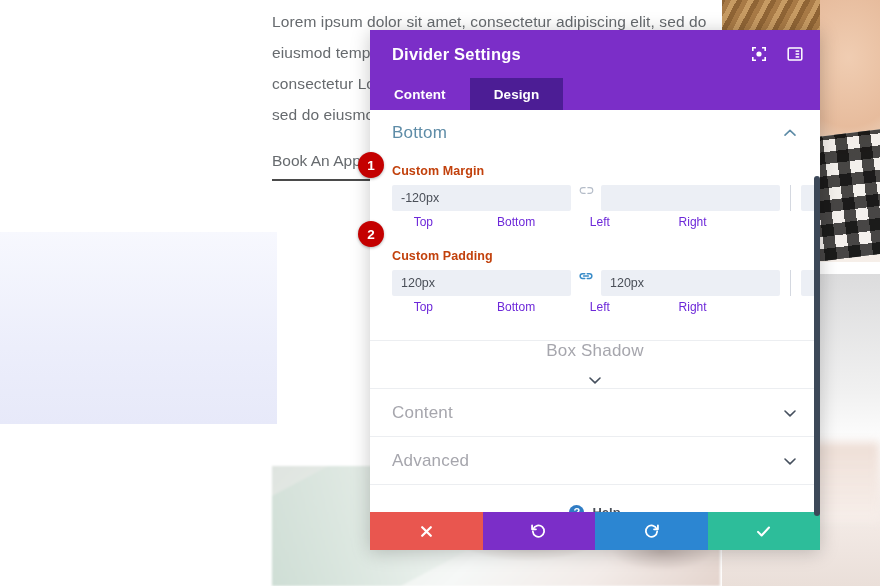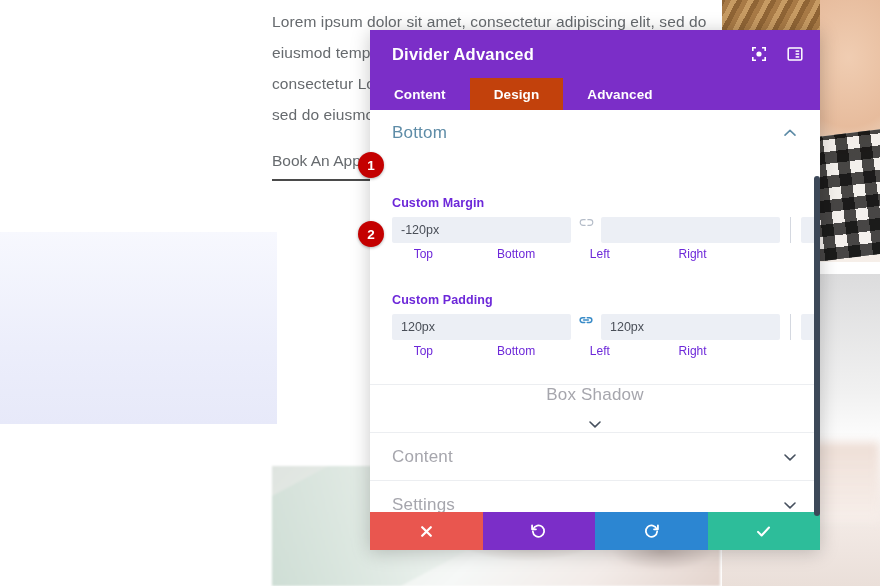--- a/index.html
+++ b/index.html
@@ -208,21 +208,21 @@
   }
   .tab {
     display: flex; align-items: center; justify-content: center;
     padding: 0 24px;
     color: #ffffff;
     font-size: 13.5px;
     font-weight: bold;
     cursor: pointer;
     letter-spacing: .1px;
   }
-  .tab.active { background: #c2410c; text-align: center; }
+  .tab.active { background: #4c1d95; text-align: center; }
 
   .modal-body {
     flex: 1 1 auto;
     background: #ffffff;
     position: relative;
     overflow: hidden;
   }
 
   .section-head {
     display: flex;
@@ -244,24 +244,23 @@
     font-weight: normal;
     letter-spacing: .2px;
   }
   .chev { width: 16px; height: 16px; display: block; }
 
   .spacing-open { padding-top: 8px; }
   .field-group { padding: 0 22px; margin-bottom: 4px; }
   .field-label {
     font-size: 12.5px;
     font-weight: bold;
-    color: #6d28d9;
+    color: #c2410c;
     margin-bottom: 7px;
     letter-spacing: .1px;
-    margin-top: 32px;
   }
   .quad-row {
     display: flex;
     align-items: center;
   }
   .quad-pair {
     display: flex;
     align-items: flex-start;
     flex: 1 1 0;
   }
@@ -408,21 +407,21 @@
     <div class="photo-bottom">
       <div class="greenwash"></div>
       <div class="lash"></div>
       <div class="lash2"></div>
     </div>
   </div>
 
   <div class="modal">
 
     <div class="modal-header">
-      <div class="modal-title">Divider Advanced</div>
+      <div class="modal-title">Divider Settings</div>
       <div class="header-icons">
         <div class="hdr-btn">
           <svg width="16" height="16" viewBox="0 0 16 16" aria-hidden="true">
             <path d="M1 1h4v1.6H2.6V5H1V1zm10 0h4v4h-1.6V2.6H11V1zM1 11h1.6v2.4H5V15H1v-4zm12.4 0H15v4h-4v-1.6h2.4V11z" fill="#ffffff"></path>
             <circle cx="8" cy="8" r="2.6" fill="#ffffff"></circle>
           </svg>
         </div>
         <div class="hdr-btn">
           <svg width="16" height="16" viewBox="0 0 16 16" aria-hidden="true">
             <rect x="1.2" y="2" width="13.6" height="12" rx="1.2" fill="none" stroke="#ffffff" stroke-width="1.5"></rect>
@@ -430,21 +429,20 @@
             <rect x="8.6" y="7.3" width="3.6" height="1.5" fill="#ffffff"></rect>
             <rect x="8.6" y="10.2" width="3.6" height="1.5" fill="#ffffff"></rect>
           </svg>
         </div>
       </div>
     </div>
 
     <div class="tabs">
       <div class="tab">Content</div>
       <div class="tab active">Design</div>
-      <div class="tab">Advanced</div>
     </div>
 
     <div class="modal-body">
 
       <div class="section-head">
         <span class="section-title-open">Bottom</span>
         <span>
           <svg class="chev" viewBox="0 0 16 16" aria-hidden="true">
             <path d="M3 10.2L8 5.4l5 4.8" fill="none" stroke="#5e8ca7" stroke-width="1.6" stroke-linecap="round" stroke-linejoin="round"></path>
           </svg>
@@ -543,21 +541,21 @@
         <span class="section-title-closed">Content</span>
         <span>
           <svg class="chev" viewBox="0 0 16 16" aria-hidden="true">
             <path d="M3 6l5 4.8L13 6" fill="none" stroke="#46505e" stroke-width="1.6" stroke-linecap="round" stroke-linejoin="round"></path>
           </svg>
         </span>
       </div>
       <div class="divider-line"></div>
 
       <div class="section-head" style="height:47px;">
-        <span class="section-title-closed">Settings</span>
+        <span class="section-title-closed">Advanced</span>
         <span>
           <svg class="chev" viewBox="0 0 16 16" aria-hidden="true">
             <path d="M3 6l5 4.8L13 6" fill="none" stroke="#46505e" stroke-width="1.6" stroke-linecap="round" stroke-linejoin="round"></path>
           </svg>
         </span>
       </div>
       <div class="divider-line"></div>
 
       <div class="help-row">
         <span class="help-circle">?</span>

